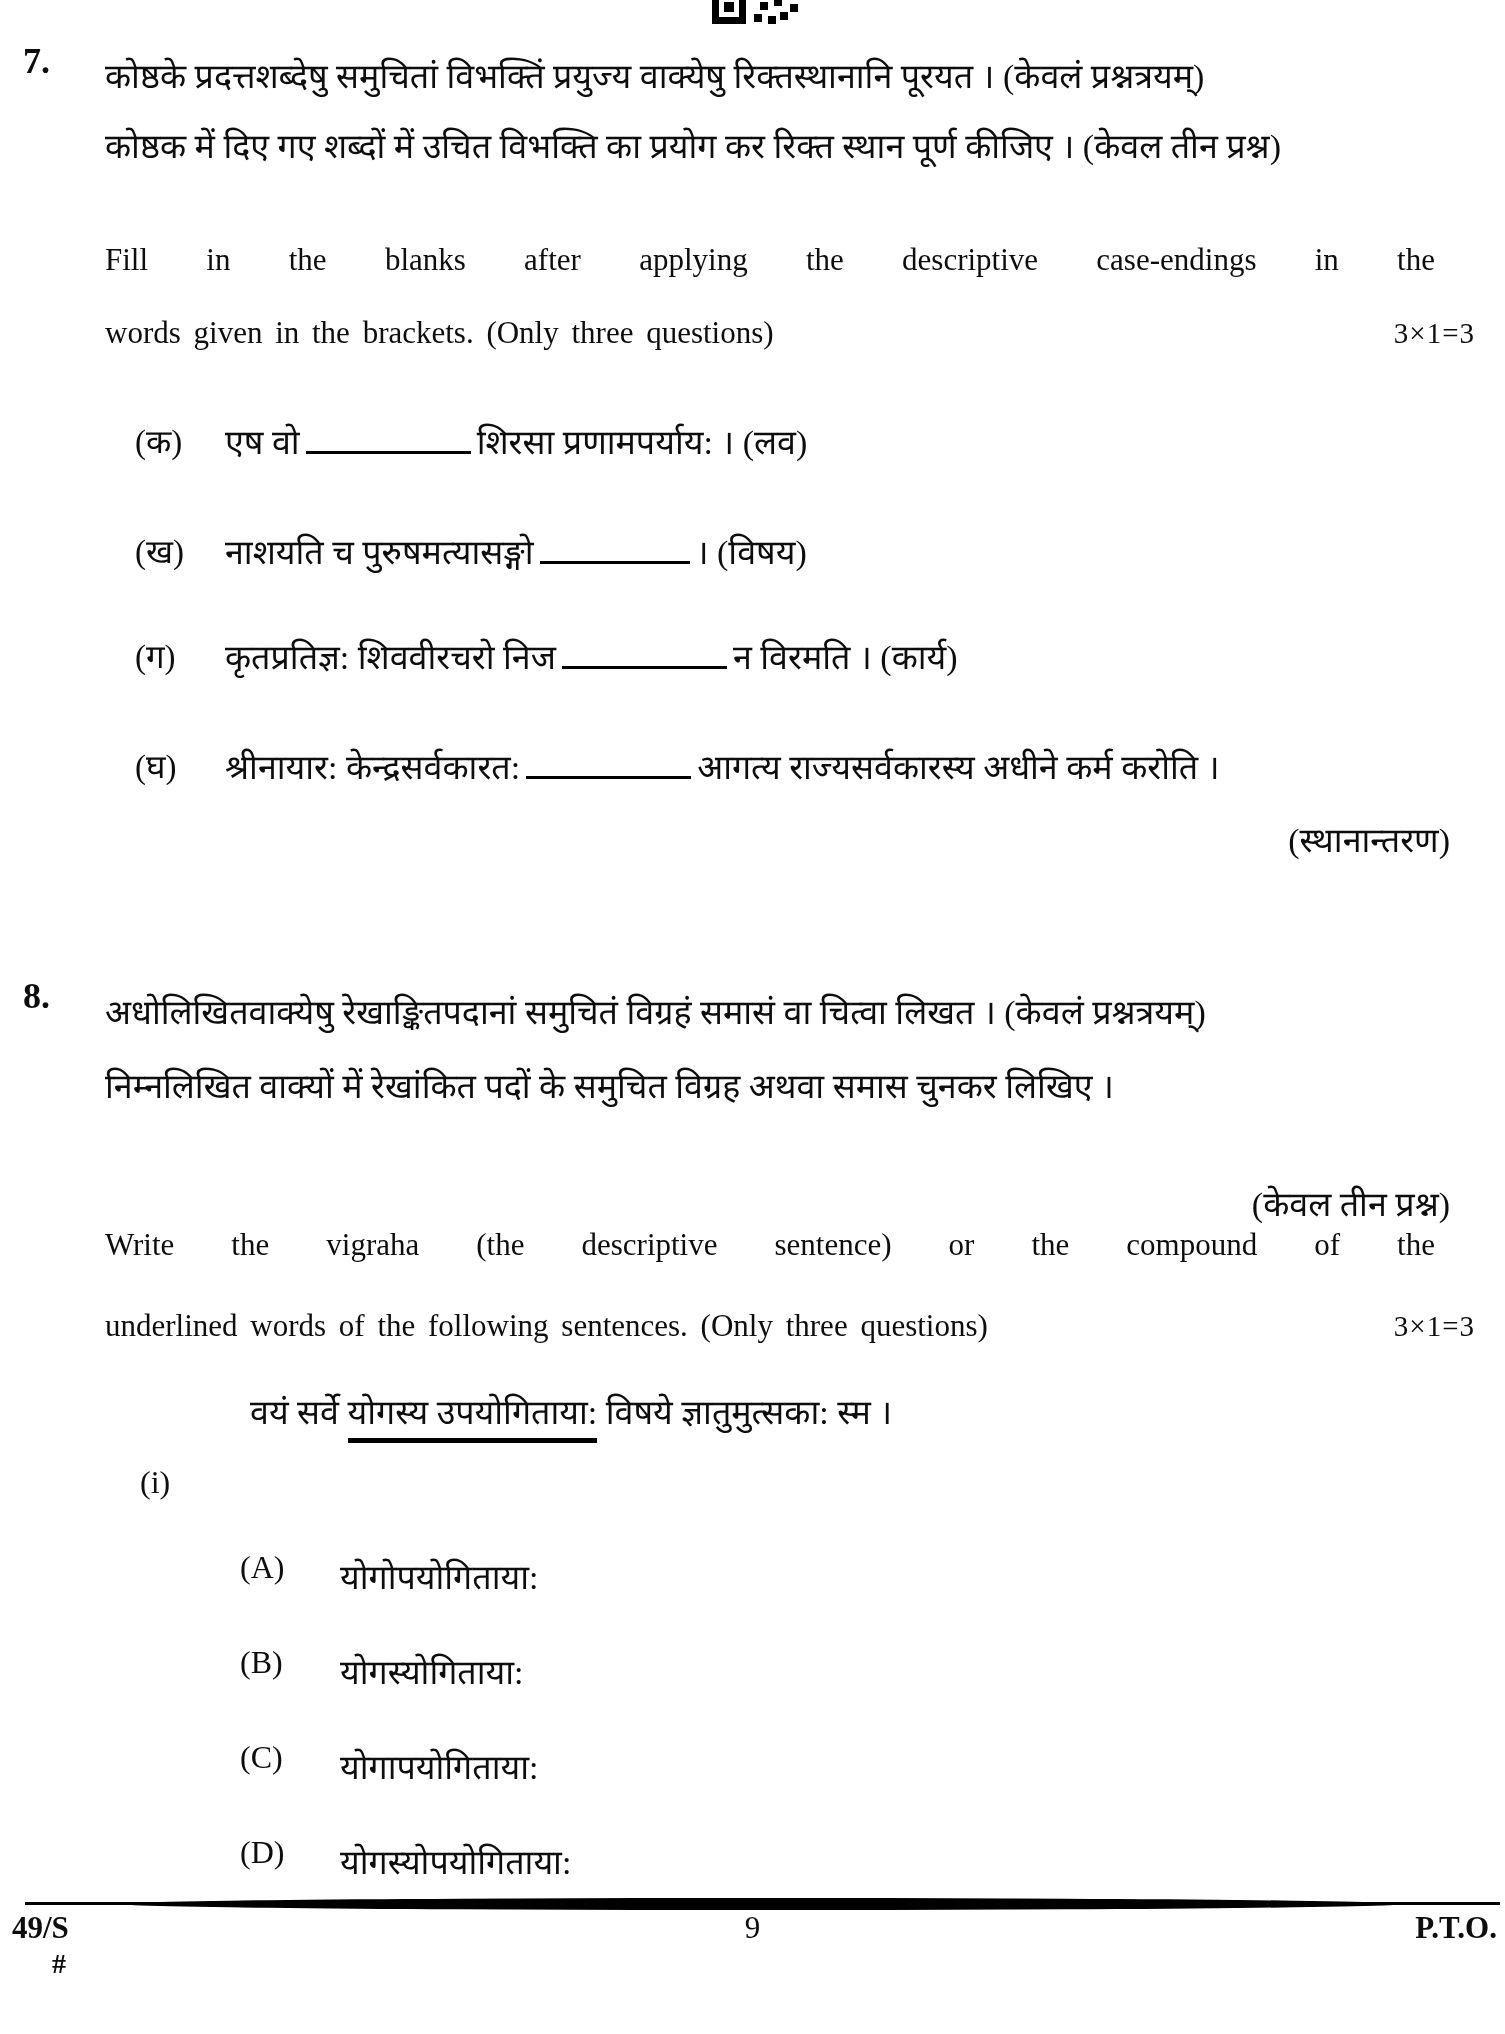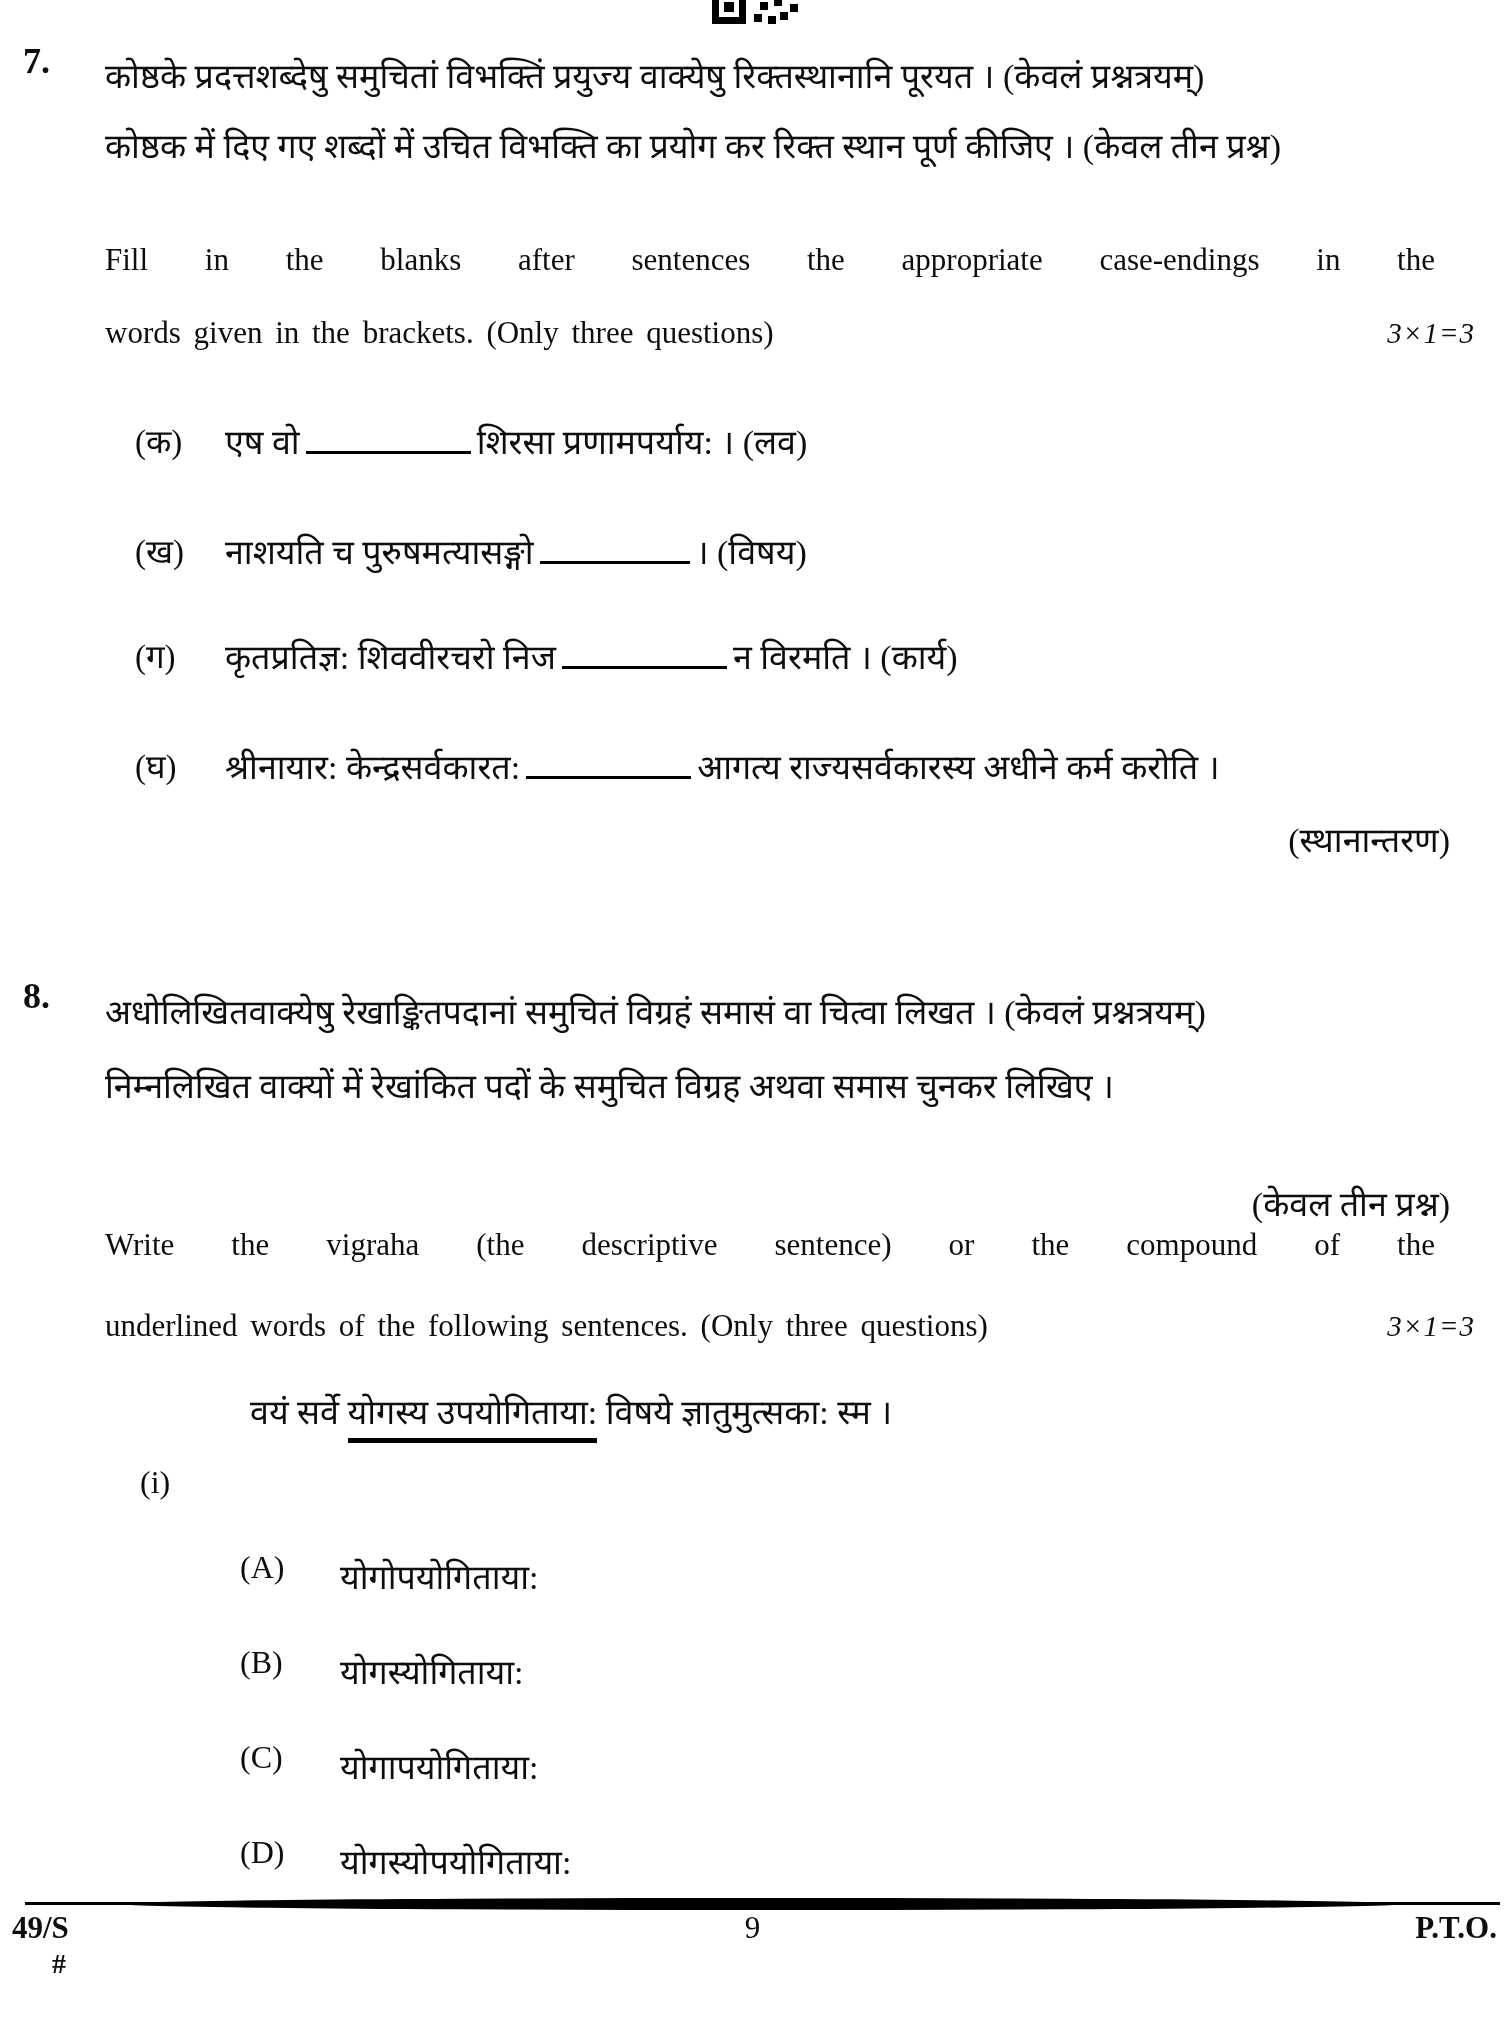--- a/index.html
+++ b/index.html
@@ -9,21 +9,21 @@
     background:#ffffff;
     overflow:hidden;
     color:#0d0d0d;
     font-family:"Liberation Serif","DejaVu Serif",serif;
   }
   .dev{font-family:"Liberation Serif","DejaVu Serif",serif;font-size:34px;line-height:1.35;white-space:nowrap;margin-top:12px;}
   .eng{font-family:"Liberation Serif","DejaVu Serif",serif;font-size:31px;line-height:1.3;word-spacing:5px;}
   .abs{position:absolute;}
   .qnum{font-size:36px;font-weight:bold;}
   .justify-line{text-align:justify;text-align-last:justify;}
-  .marks{font-style:italic;font-size:29px;letter-spacing:1px;text-align:center;}
+  .marks{font-size:29px;letter-spacing:1px;text-align:center;}
   .row-flex{display:flex;justify-content:space-between;align-items:baseline;}
   .sub-label{position:absolute;left:135px;font-size:33px;}
   .sub-text{position:absolute;left:225px;}
   .blank{
     display:inline-block;
     width:165px;height:26px;
     border-bottom:3px solid #000;
     vertical-align:baseline;
     margin:0 6px;
   }
@@ -64,21 +64,21 @@
     </svg>
   </div>
 
   <div>
     <div class="abs qnum" style="left:23px;top:40px;">7.</div>
 
     <div class="abs dev" style="left:105px;top:42px;">कोष्ठके प्रदत्तशब्देषु समुचितां विभक्तिं प्रयुज्य वाक्येषु रिक्तस्थानानि पूरयत । (केवलं प्रश्नत्रयम्)</div>
 
     <div class="abs dev" style="left:105px;top:112px;">कोष्ठक में दिए गए शब्दों में उचित विभक्ति का प्रयोग कर रिक्त स्थान पूर्ण कीजिए । (केवल तीन प्रश्न)</div>
 
-    <div class="abs eng justify-line" style="left:105px;top:240px;width:1330px;">Fill in the blanks after sentences the appropriate case-endings in the</div>
+    <div class="abs eng justify-line" style="left:105px;top:240px;width:1330px;">Fill in the blanks after applying the descriptive case-endings in the</div>
 
     <div class="abs row-flex" style="left:105px;top:313px;width:1370px;">
       <span class="eng">words given in the brackets. (Only three questions)</span>
       <span class="marks">3×1=3</span>
     </div>
 
     <div>
       <span class="sub-label dev" style="top:408px;">(क)</span>
       <span class="sub-text dev" style="top:408px;">
         <span>एष वो</span><span class="blank"></span><span>शिरसा प्रणामपर्याय: । (लव)</span>

